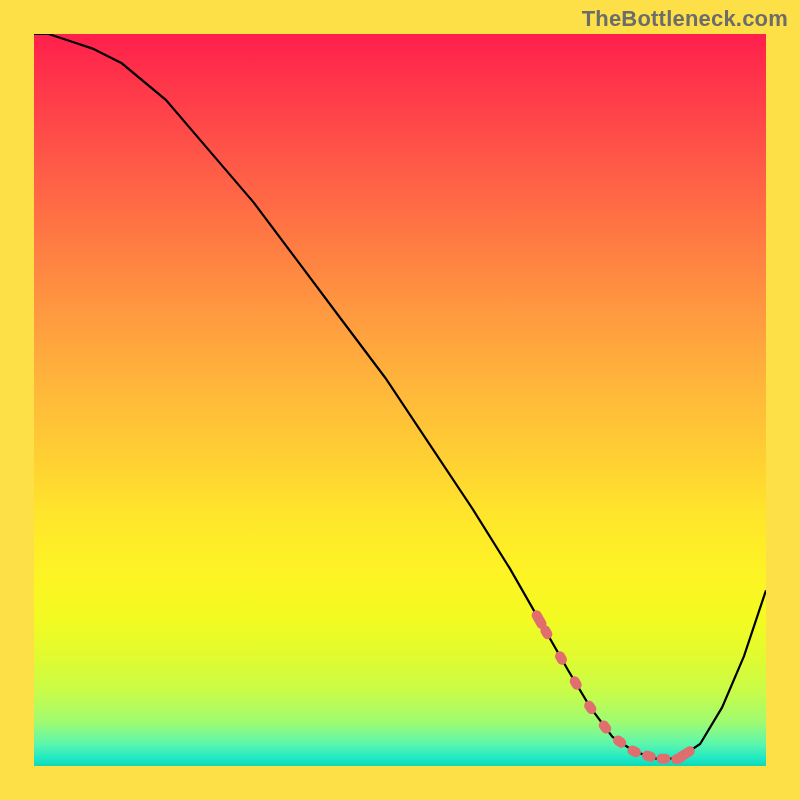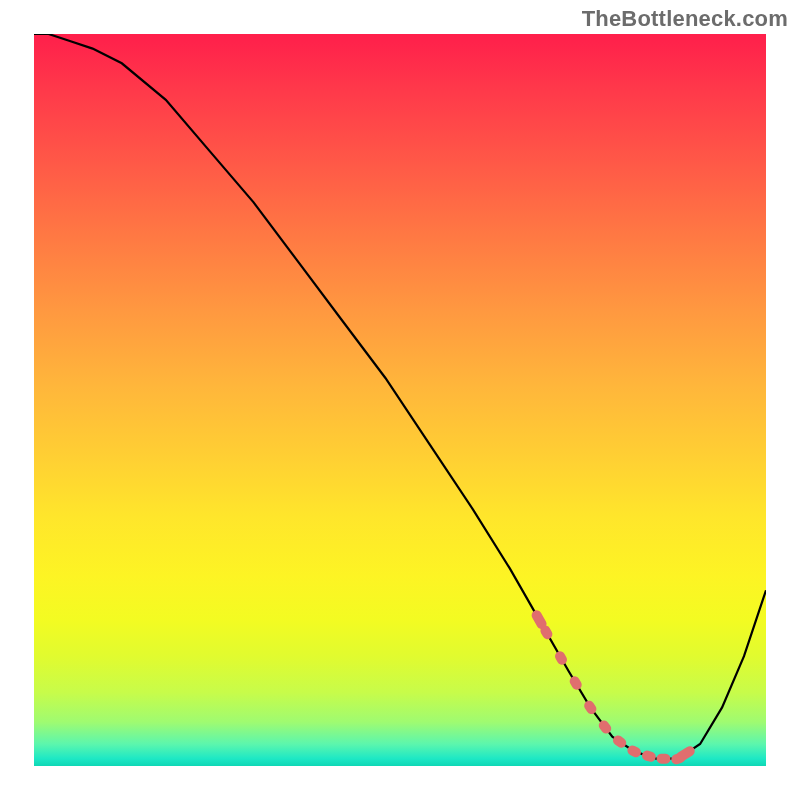--- a/index.html
+++ b/index.html
@@ -8,21 +8,21 @@
     width: 800px;
     height: 800px;
     overflow: hidden;
     background: #000;
     font-family: Arial, Helvetica, sans-serif;
   }
   .frame {
     position: relative;
     width: 800px;
     height: 800px;
-    background: #ffffff;
+    background: #fde047;
     text-decoration: underline;
   }
   .plot {
     position: absolute;
     left: 34px;
     top: 34px;
     width: 732px;
     height: 732px;
     background: linear-gradient(
       to bottom,

